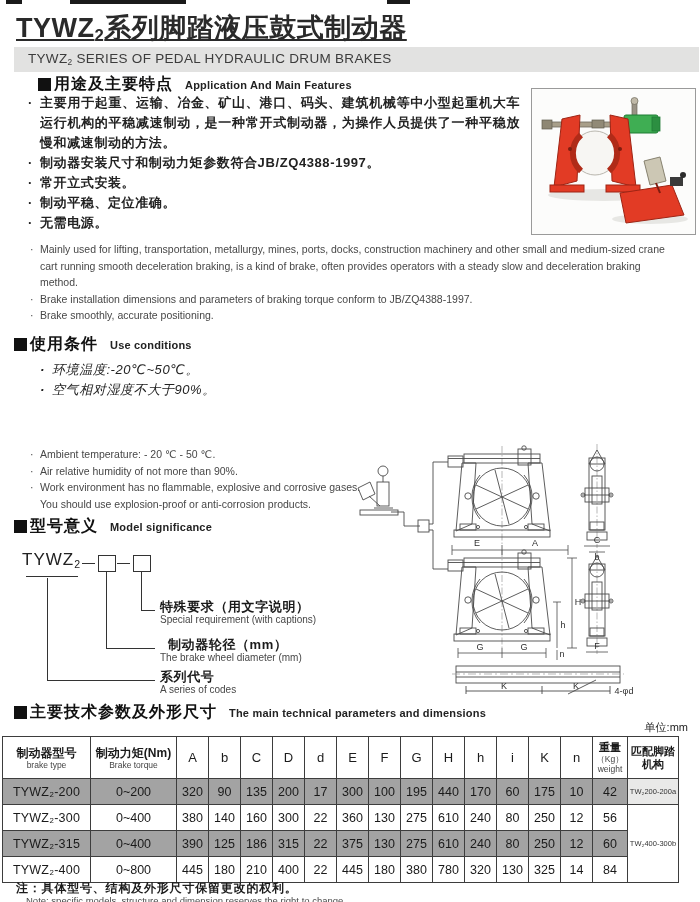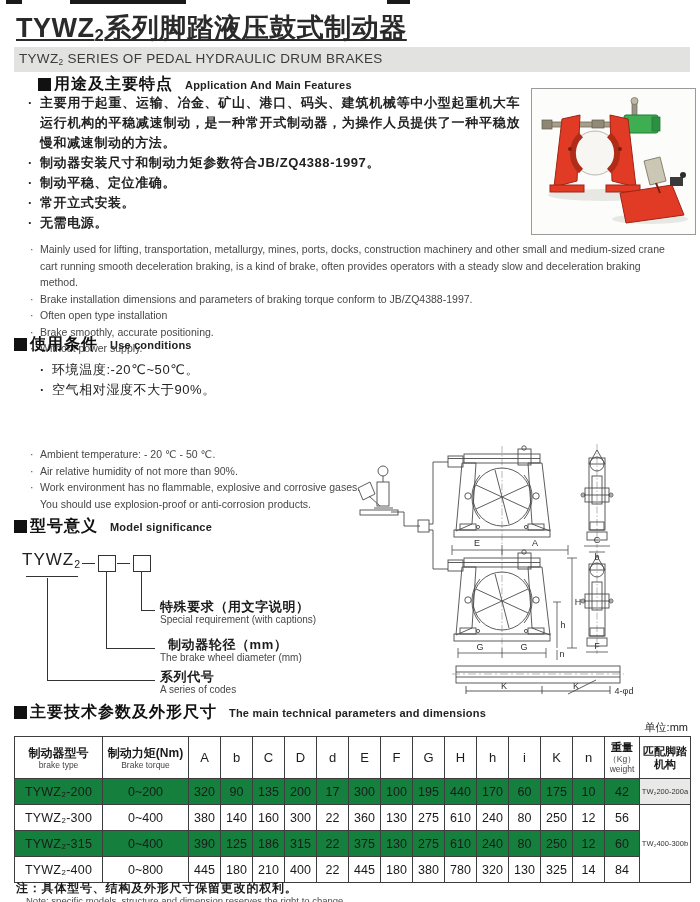--- a/index.html
+++ b/index.html
@@ -8,21 +8,21 @@
     font-family:"Liberation Sans","DejaVu Sans",sans-serif;color:#1c1c1c;overflow:hidden;
   }
   .abs{position:absolute;}
   sub{font-size:62%;vertical-align:-0.25em;}
 
   
   .mark{position:absolute;top:0;height:4px;background:#1a1a1a;}
 
   
   .title{left:16px;top:10px;font-size:27px;font-weight:700;color:#2a2a2a;letter-spacing:.5px;white-space:nowrap;text-decoration:underline;}
-  .subbar{left:14px;top:47px;width:676px;height:25px;background:#e2e2e1;display:flex;align-items:center;}
+  .subbar{left:14px;top:47px;width:676px;height:25px;background:#e2e2e1;display:flex;align-items:center;padding-left:9px;}
   .subbar .t{font-size:13.5px;color:#3c3c3c;padding-left:5px;letter-spacing:.3px;}
 
   
   .sech{display:flex;align-items:baseline;white-space:nowrap;}
   .sech .sq{width:13px;height:13px;background:#111;align-self:center;margin-right:3px;}
   .sech .zh{font-size:16px;font-weight:700;letter-spacing:1px;color:#111;}
   .sech .en{font-size:11px;font-weight:700;color:#222;margin-left:12px;letter-spacing:.2px;}
 
   
   .blist{line-height:20px;font-size:13px;color:#222;}
@@ -46,31 +46,31 @@
   .model .lab-en{position:absolute;left:146px;font-size:10px;color:#474747;white-space:nowrap;}
 
   
   .drawing{left:356px;top:442px;width:342px;height:262px;}
   .drawing svg text{font-size:9px;fill:#2f2f2f;}
 
   
   .unit{right:12px;top:720px;font-size:11px;color:#222;}
 
   
-  table.params{position:absolute;left:14px;top:736px;width:676px;border-collapse:collapse;table-layout:fixed;padding-left:21px;}
+  table.params{position:absolute;left:2px;top:736px;width:676px;border-collapse:collapse;table-layout:fixed;padding-left:21px;}
   table.params th,table.params td{border:1px solid #3d3d3d;text-align:center;vertical-align:middle;padding:0;background:#fff;}
   table.params thead tr{height:42px;}
   table.params tbody tr{height:26px;}
   .hzh{font-size:12px;font-weight:700;color:#1a1a1a;line-height:14px;}
   .hzh.s{font-size:11px;line-height:13px;}
   .hen{font-size:8.5px;font-weight:400;color:#444;line-height:10px;}
   .hdim{font-size:13px;font-weight:400;}
   table.params td{font-size:12.5px;color:#1a1a1a;}
   table.params td.cell-model{font-size:12.5px;letter-spacing:.2px;}
-  table.params tr.shade td{background:#15803d;}
+  table.params tr.shade td{background:#a3a3a3;}
   table.params td.tiny{font-size:7.5px;color:#333;background:#fff;margin-left:20px;}
   table.params tr.shade td.tiny{background:#e9e9e8;}
   table.params td.merged{background:#fff !important;}
 
   .note-zh{left:16px;top:880px;font-size:12px;font-weight:600;letter-spacing:.8px;color:#1b1b1b;}
   .note-en{left:26px;top:895px;font-size:9.5px;color:#4a4a4a;}
 </style>
 </head>
 <body>
 
@@ -84,22 +84,22 @@
 </div>
 
 <div class="abs sech" style="left:14px;top:74px;padding-left:24px;">
   <span class="sq"></span>
   <span class="zh">用途及主要特点</span>
   <span class="en">Application And Main Features</span>
 </div>
 <div class="abs blist" style="left:28px;top:93px;width:492px;font-weight:bold;">
   <div class="item">主要用于起重、运输、冶金、矿山、港口、码头、建筑机械等中小型起重机大车运行机构的平稳减速制动，是一种常开式制动器，为操作人员提供了一种平稳放慢和减速制动的方法。</div>
   <div class="item">制动器安装尺寸和制动力矩参数符合JB/ZQ4388-1997。</div>
+  <div class="item">常开立式安装。</div>
   <div class="item">制动平稳、定位准确。</div>
-  <div class="item">常开立式安装。</div>
   <div class="item">无需电源。</div>
 </div>
 
 <div class="abs photo">
   <svg width="161" height="143" viewBox="0 0 161 143">
     <ellipse cx="72" cy="106" rx="56" ry="6" fill="#e7e7e4"></ellipse>
     <ellipse cx="118" cy="130" rx="38" ry="5" fill="#e7e7e4"></ellipse>
 
     <rect x="12" y="33" width="102" height="5" fill="#a89f8a" stroke="#6e6a5c" stroke-width="0.8"></rect>
     <rect x="10" y="31" width="10" height="9" fill="#8e8774" stroke="#5f5b4e" stroke-width="0.7"></rect>
@@ -126,31 +126,29 @@
     <polygon points="112,72 128,68 134,92 118,96" fill="#ccc7b4" stroke="#878270" stroke-width="1"></polygon>
     <line x1="124" y1="94" x2="128" y2="104" stroke="#7e1c0f" stroke-width="2"></line>
     <rect x="138" y="88" width="13" height="9" fill="#3a3a3a"></rect>
     <circle cx="151" cy="86" r="3" fill="#2c2c2c"></circle>
   </svg>
 </div>
 
 <div class="abs elist" style="left:30px;top:241px;width:648px;">
   <div class="item">Mainly used for lifting, transportation, metallurgy, mines, ports, docks, construction machinery and other small and medium-sized crane cart running smooth deceleration braking, is a kind of brake, often provides operators with a steady slow and deceleration braking method.</div>
   <div class="item">Brake installation dimensions and parameters of braking torque conform to JB/ZQ4388-1997.</div>
-  <div class="item">Often open type installation</div>
   <div class="item">Brake smoothly, accurate positioning.</div>
-  <div class="item">Without power supply.</div>
 </div>
 
 <div class="abs sech" style="left:14px;top:334px;">
   <span class="sq"></span>
   <span class="zh">使用条件</span>
   <span class="en">Use  conditions</span>
 </div>
-<div class="abs blist" style="left:40px;top:360px;width:300px;">
+<div class="abs blist" style="left:40px;top:360px;width:300px;font-style:italic;">
   <div class="item">环境温度:-20℃~50℃。</div>
   <div class="item">空气相对湿度不大于90%。</div>
 </div>
 <div class="abs elist" style="left:30px;top:446px;width:350px;">
   <div class="item">Ambient temperature: - 20 ℃ - 50 ℃.</div>
   <div class="item">Air relative humidity of not more than 90%.</div>
   <div class="item">Work environment has no flammable, explosive and corrosive gases. You should use explosion-proof or anti-corrosion products.</div>
 </div>
 
 <div class="abs sech" style="left:14px;top:516px;">

